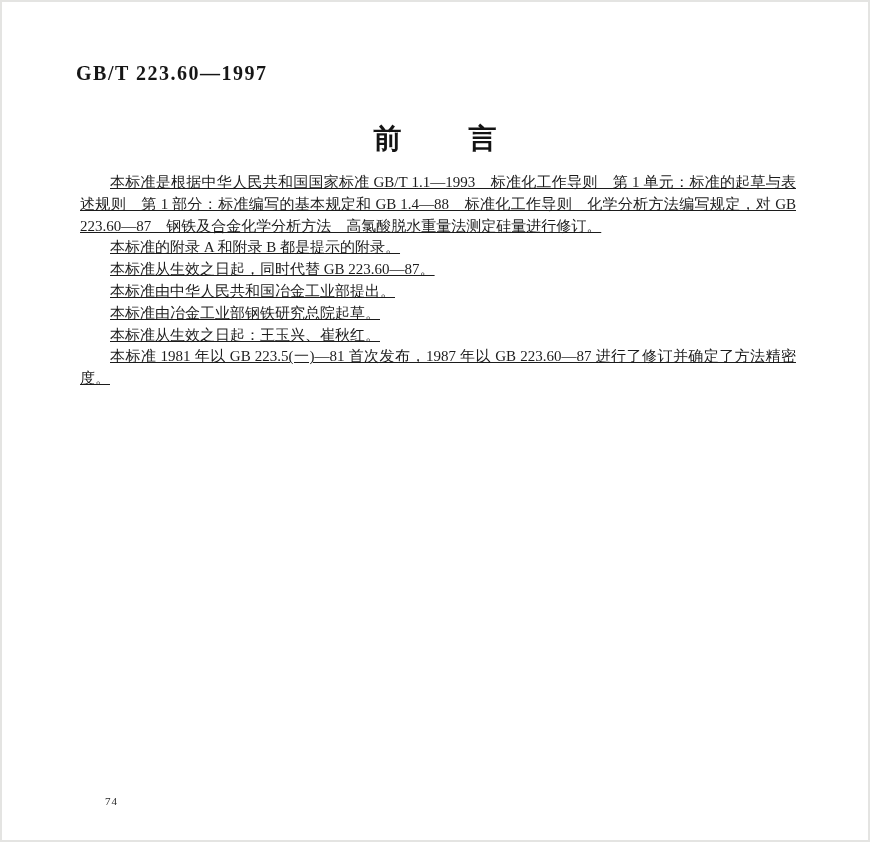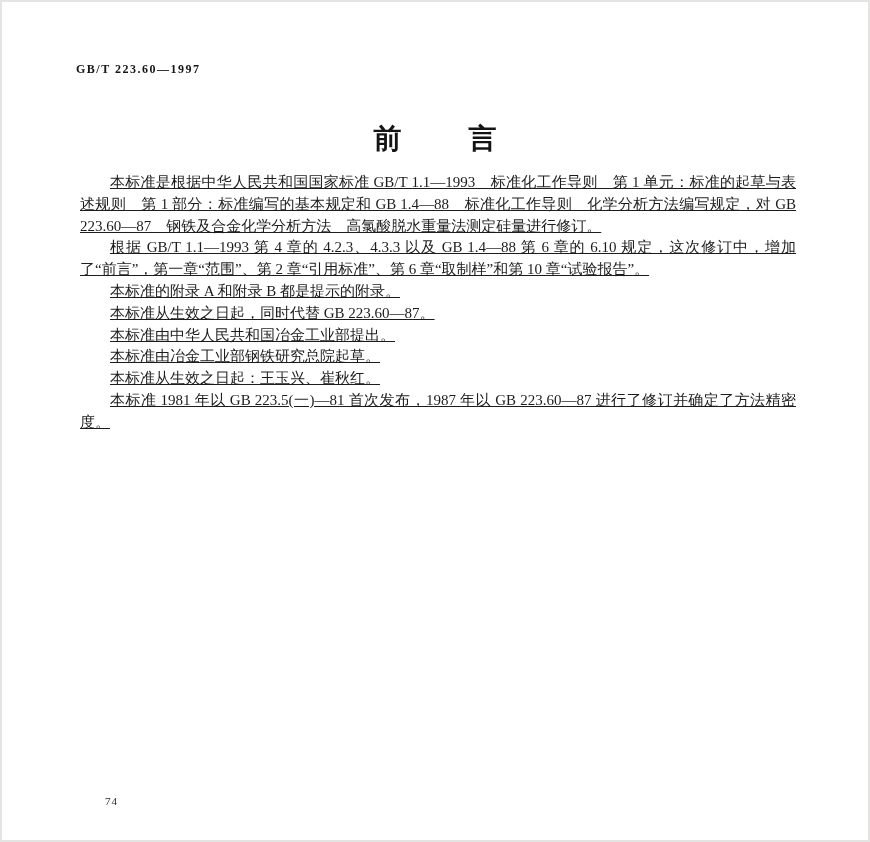--- a/index.html
+++ b/index.html
@@ -15,21 +15,21 @@
     border: 2px solid #e4e4e2;
     box-sizing: border-box;
     font-family: "Liberation Serif", "DejaVu Serif", serif;
     color: #1c1c1c;
     overflow: hidden;
   }
   .std-code {
     position: absolute;
     left: 74px;
     top: 60px;
-    font-size: 12px;
+    font-size: 20px;
     font-weight: bold;
     letter-spacing: 1.5px;
     color: #161616;
     white-space: nowrap;
   }
   .doc-title {
     position: absolute;
     left: 0;
     right: 0;
     top: 118px;
@@ -73,21 +73,20 @@
 <body>
 
 <div class="page">
 
   <div class="std-code">GB/T 223.60—1997</div>
 
   <h1 class="doc-title"><span class="title-text">前言</span></h1>
 
   <div class="content">
     <p>本标准是根据中华人民共和国国家标准 GB/T 1.1—1993　标准化工作导则　第 1 单元：标准的起草与表述规则　第 1 部分：标准编写的基本规定和 GB 1.4—88　标准化工作导则　化学分析方法编写规定，对 GB 223.60—87　钢铁及合金化学分析方法　高氯酸脱水重量法测定硅量进行修订。</p>
-    <p>根据 GB/T 1.1—1993 第 4 章的 4.2.3、4.3.3 以及 GB 1.4—88 第 6 章的 6.10 规定，这次修订中，增加了“前言”，第一章“范围”、第 2 章“引用标准”、第 6 章“取制样”和第 10 章“试验报告”。</p>
     <p>本标准的附录 A 和附录 B 都是提示的附录。</p>
     <p>本标准从生效之日起，同时代替 GB 223.60—87。</p>
     <p>本标准由中华人民共和国冶金工业部提出。</p>
     <p>本标准由冶金工业部钢铁研究总院起草。</p>
     <p>本标准从生效之日起：王玉兴、崔秋红。</p>
     <p>本标准 1981 年以 GB 223.5(一)—81 首次发布，1987 年以 GB 223.60—87 进行了修订并确定了方法精密度。</p>
   </div>
 
   <div class="page-number">74</div>
 

